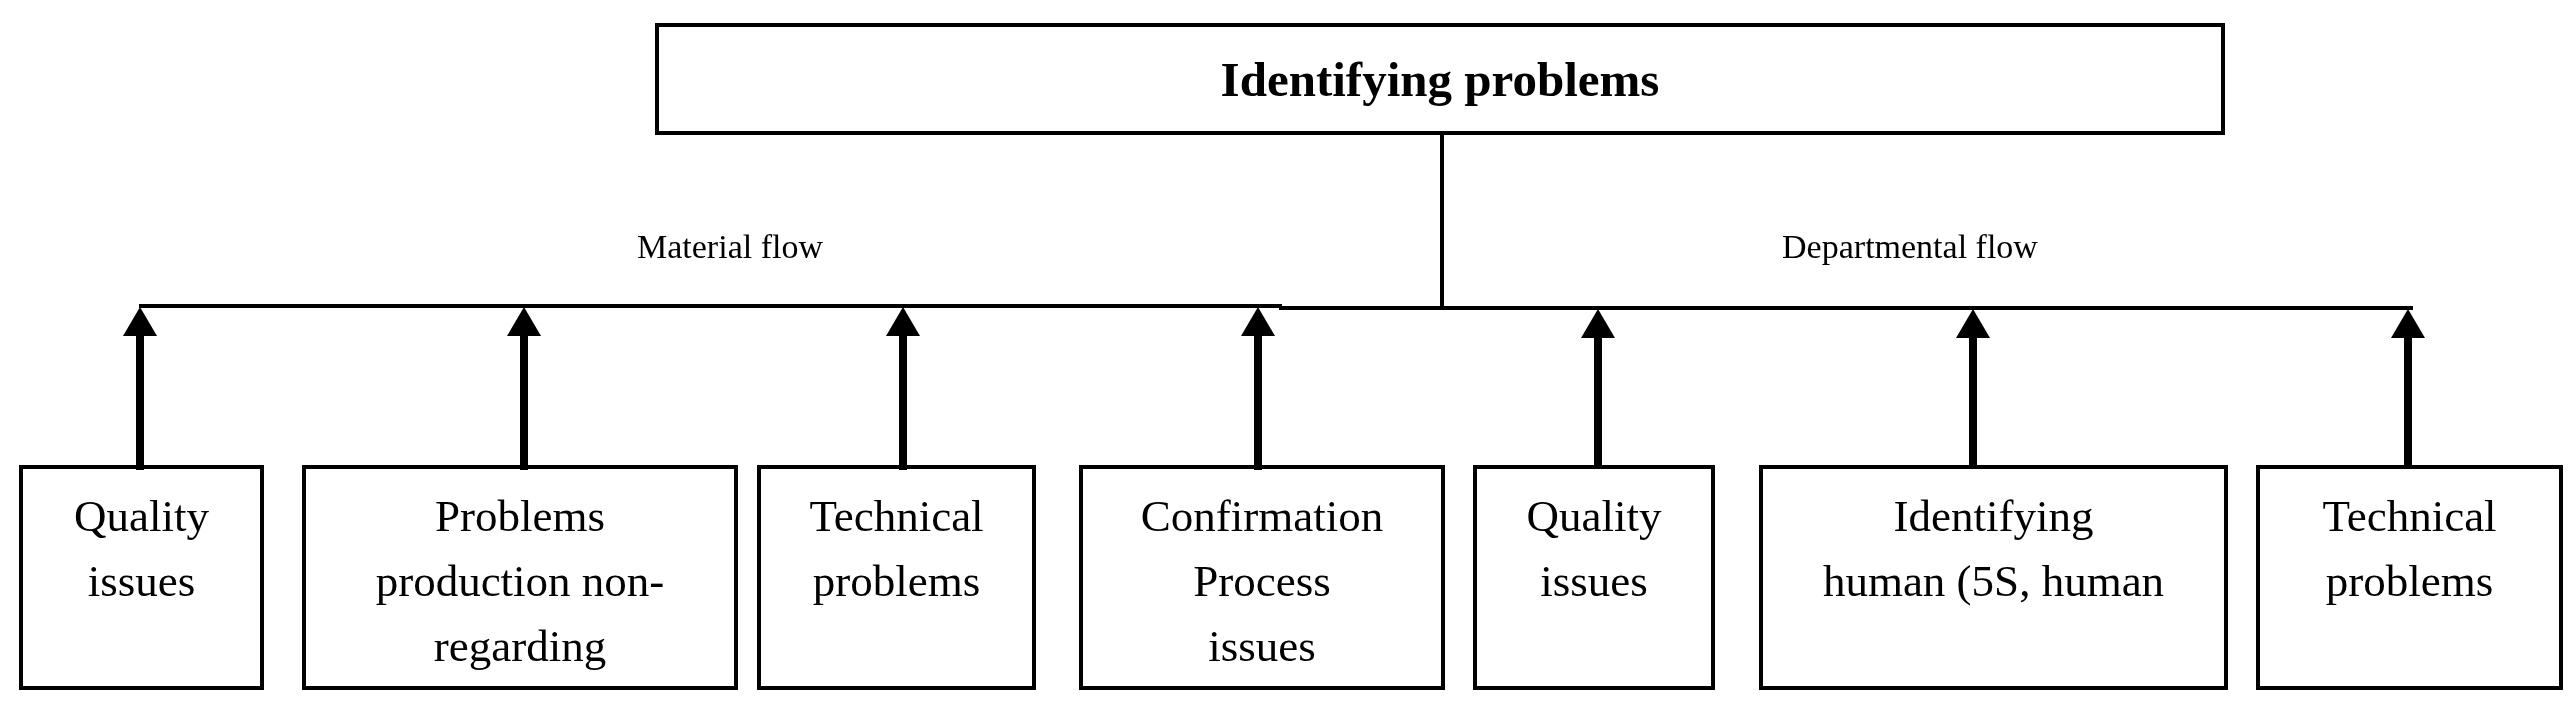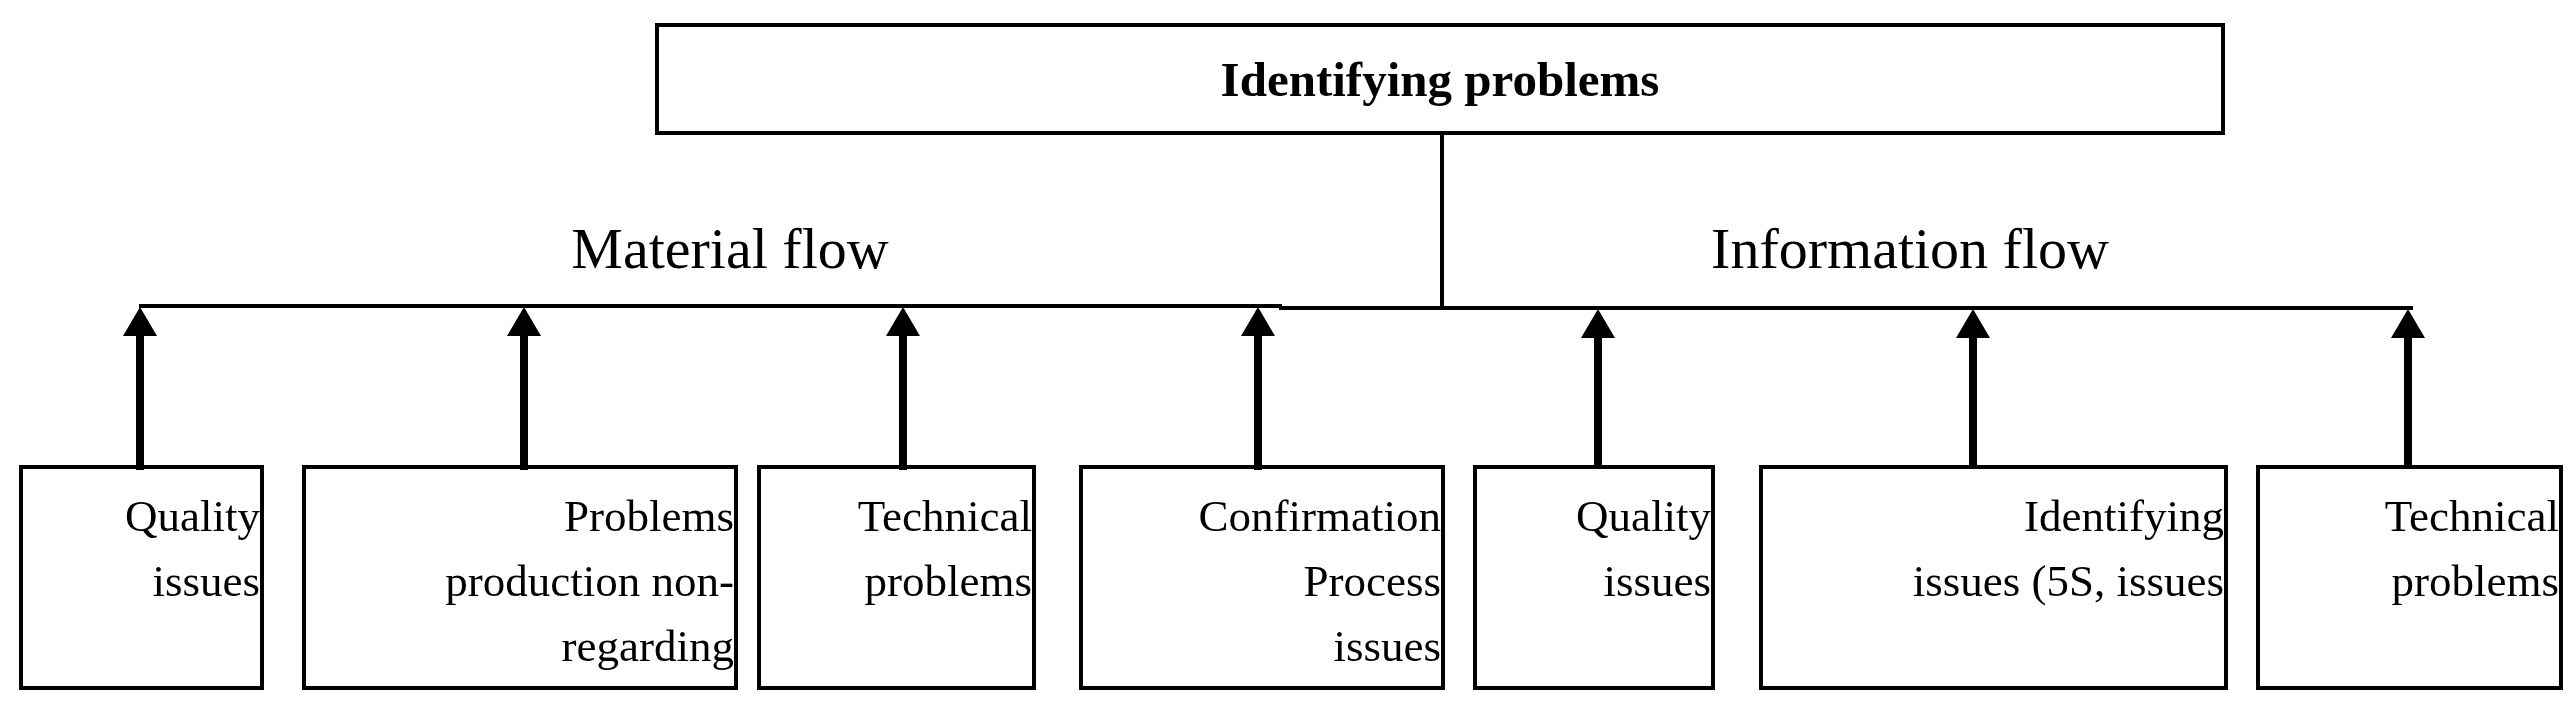--- a/index.html
+++ b/index.html
@@ -43,23 +43,23 @@
     height: 174px;
     background: #000000;
   }
   
   .hseg { position: absolute; background: #000000; height: 3.7px; }
   .seg-a { left: 139px;  top: 304px; width: 1143px; }
   .seg-b { left: 1279px; top: 306px; width: 1134px; }
   
   .branch-label {
     position: absolute;
-    top: 215px;
+    top: 228px;
     transform: translateX(-50%);
-    font-size: 58px;
+    font-size: 34px;
     white-space: nowrap;
   }
   .lbl-material    { left: 730px; }
   .lbl-information { left: 1910px; }
   
   .arrow {
     position: absolute;
     width: 34px;
   }
   .arrow .head {
@@ -77,21 +77,21 @@
   .tip-b { top: 309px; }
   .tip-a .tail { height: 134px; }
   .tip-b .tail { height: 131px; }
   
   .box {
     position: absolute;
     top: 465px;
     height: 225px;
     box-sizing: border-box;
     border: 4.9px solid #000000;
-    text-align: right;
+    text-align: center;
   }
   .box .box-lines {
     padding-top: 14.7px;
     font-size: 45px;
     line-height: 65px;
     white-space: nowrap;
   }
 </style>
 </head>
 <body>
@@ -100,21 +100,21 @@
 
   <div class="top-box">
     <span class="title">Identifying problems</span>
   </div>
 
   <div class="vline"></div>
   <div class="hseg seg-a"></div>
   <div class="hseg seg-b"></div>
 
   <div class="branch-label lbl-material">Material flow</div>
-  <div class="branch-label lbl-information">Information flow</div>
+  <div class="branch-label lbl-information">Departmental flow</div>
 
   <div class="arrow tip-a" style="left:123px;">
     <div class="head"></div>
     <div class="tail"></div>
   </div>
   <div class="arrow tip-a" style="left:507px;">
     <div class="head"></div>
     <div class="tail"></div>
   </div>
   <div class="arrow tip-a" style="left:886px;">
@@ -171,21 +171,21 @@
   <div class="box" style="left:1473px;width:242px;">
     <div class="box-lines">
       <div>Quality</div>
       <div>issues</div>
     </div>
   </div>
 
   <div class="box" style="left:1759px;width:469px;">
     <div class="box-lines">
       <div>Identifying</div>
-      <div>issues (5S, issues</div>
+      <div>human (5S, human</div>
     </div>
   </div>
 
   <div class="box" style="left:2256px;width:307px;">
     <div class="box-lines">
       <div>Technical</div>
       <div>problems</div>
     </div>
   </div>
 

